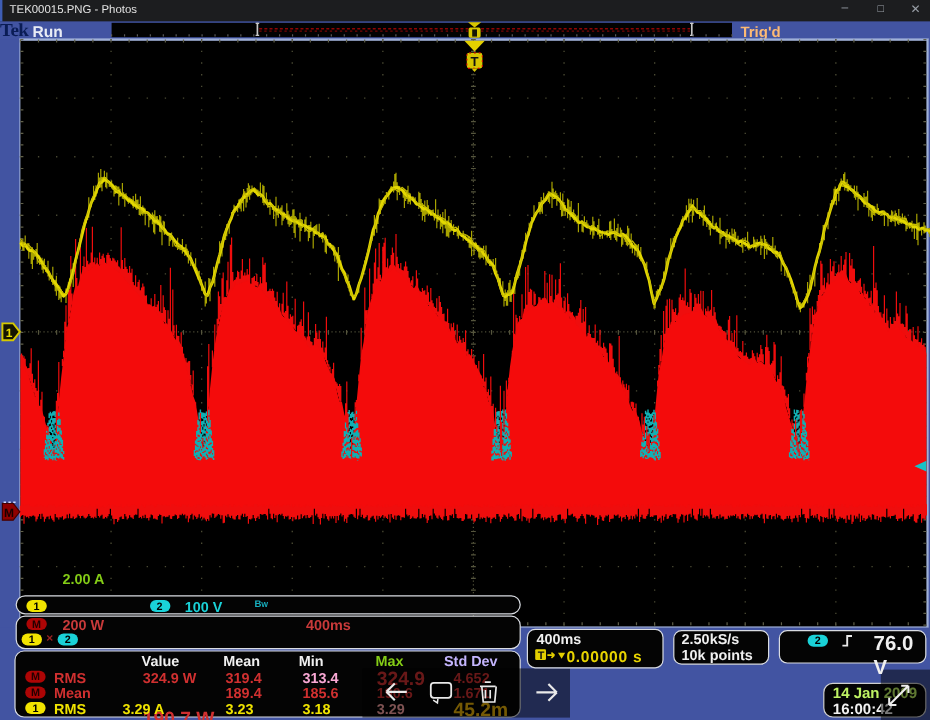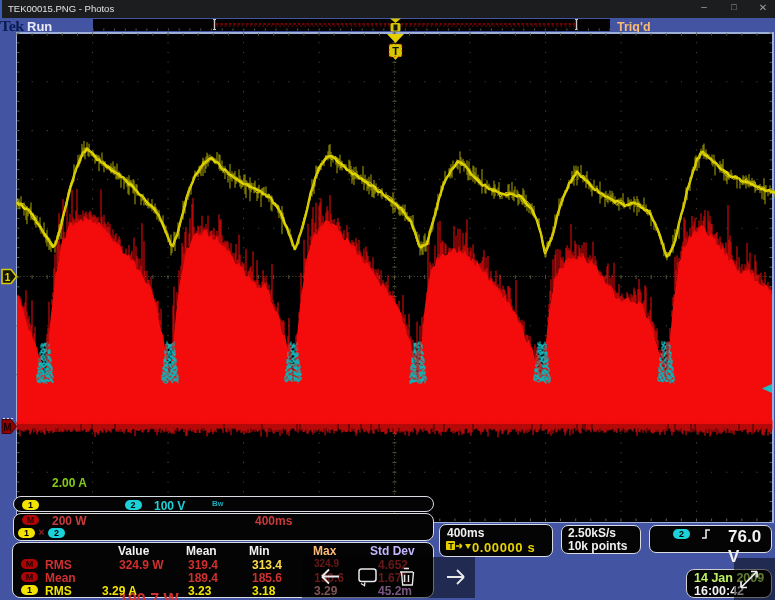--- a/index.html
+++ b/index.html
@@ -71,43 +71,43 @@
 <div class="abs b" style="left:52px;top:514px;font-size:12px;color:#c93a3a">200 W</div>
 <div class="abs b" style="left:255px;top:514px;font-size:12px;color:#c93a3a">400ms</div>
 <div class="badge" style="left:18px;top:528px;background:#f2e400">1</div>
 <div class="abs b" style="left:38.5px;top:527px;font-size:10px;color:#992222">×</div>
 <div class="badge" style="left:48px;top:528px;background:#1ad2d8">2</div>
 
 <div class="box" style="left:12px;top:542px;width:422px;height:56px"></div>
 <div class="abs b" style="left:118px;top:543.5px;font-size:12px;color:#f0f0f0">Value</div>
 <div class="abs b" style="left:186px;top:543.5px;font-size:12px;color:#f0f0f0">Mean</div>
 <div class="abs b" style="left:249px;top:543.5px;font-size:12px;color:#f0f0f0">Min</div>
-<div class="abs b" style="left:313px;top:543.5px;font-size:12px;color:#fdba74">Max</div>
+<div class="abs b" style="left:313px;top:543.5px;font-size:12px;color:#84cc16">Max</div>
 <div class="abs b" style="left:370px;top:543.5px;font-size:12px;color:#c4b5fd">Std Dev</div>
 <div class="badge" style="left:21px;top:558.5px;background:#ad0505;color:#200">M</div>
 <div class="badge" style="left:21px;top:571.5px;background:#ad0505;color:#200">M</div>
 <div class="badge" style="left:21px;top:584.5px;background:#f2e400;color:#000">1</div>
 <div class="abs b" style="left:45px;top:557.5px;font-size:12px;color:#d03030">RMS</div>
 <div class="abs b" style="left:119px;top:557.5px;font-size:12px;color:#d03030">324.9 W</div>
 <div class="abs b" style="left:188px;top:557.5px;font-size:12px;color:#d03030">319.4</div>
-<div class="abs b" style="left:252px;top:557.5px;font-size:12px;color:#fde047">313.4</div>
-<div class="abs b" style="left:314px;top:557.5px;font-size:10px;color:#d03030">324.9</div>
+<div class="abs b" style="left:252px;top:557.5px;font-size:12px;color:#f9a8d4">313.4</div>
+<div class="abs b" style="left:314px;top:557.5px;font-size:16px;color:#d03030">324.9</div>
 <div class="abs b" style="left:378px;top:557.5px;font-size:12px;color:#d03030">4.652</div>
 <div class="abs b" style="left:45px;top:570.5px;font-size:12px;color:#d03030">Mean</div>
 <div class="abs b" style="left:119px;top:591px;font-size:16px;color:#d03030">190.7 W</div>
 <div class="abs b" style="left:188px;top:570.5px;font-size:12px;color:#d03030">189.4</div>
 <div class="abs b" style="left:252px;top:570.5px;font-size:12px;color:#d03030">185.6</div>
 <div class="abs b" style="left:314px;top:570.5px;font-size:12px;color:#d03030">190.6</div>
 <div class="abs b" style="left:378px;top:570.5px;font-size:12px;color:#d03030">1.671</div>
 <div class="abs b" style="left:45px;top:583.5px;font-size:12px;color:#f0e400">RMS</div>
 <div class="abs b" style="left:102px;top:583.5px;font-size:12px;color:#f0e400">3.29 A</div>
 <div class="abs b" style="left:188px;top:583.5px;font-size:12px;color:#f0e400">3.23</div>
 <div class="abs b" style="left:252px;top:583.5px;font-size:12px;color:#f0e400">3.18</div>
 <div class="abs b" style="left:314px;top:583.5px;font-size:12px;color:#fca5a5">3.29</div>
-<div class="abs b" style="left:378px;top:583.5px;font-size:12px;color:#f0abfc">45.2m</div>
+<div class="abs b" style="left:378px;top:583.5px;font-size:16px;color:#eab308">45.2m</div>
 <div class="box" style="left:686px;top:569px;width:86px;height:29px;border:1px solid #cfcfcf"></div>
 <div class="abs b" style="left:694px;top:570.5px;font-size:12.5px;color:#bef264">14 Jan 2009</div>
 <div class="abs b" style="left:694px;top:583.5px;font-size:12.5px;color:#f2f2f2">16:00:42</div>
 
 <div class="abs" style="left:302px;top:556.5px;width:173px;height:41px;background:rgba(0,0,0,0.5)"></div>
 <div class="abs" style="left:734px;top:558px;width:41px;height:42px;background:rgba(0,0,0,0.5)"></div>
 <div class="box" style="left:439px;top:524px;width:114px;height:33px;border-radius:7px"></div>
 <div class="abs b" style="left:447px;top:526px;font-size:12px;color:#f0f0f0">400ms</div>
 <div class="abs" style="left:446px;top:541px;width:9px;height:9px;background:#e3cf00;border-radius:1px"></div>
 <div class="abs b" style="left:448.2px;top:540.5px;font-size:9px;color:#111">T</div>

